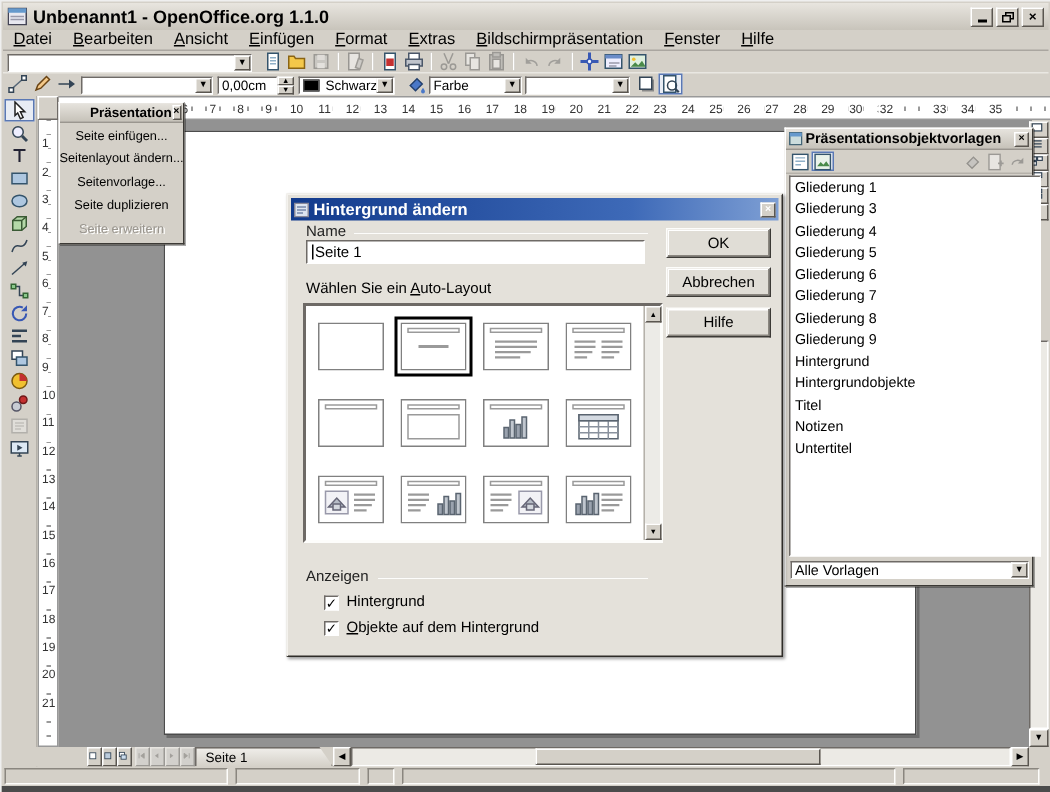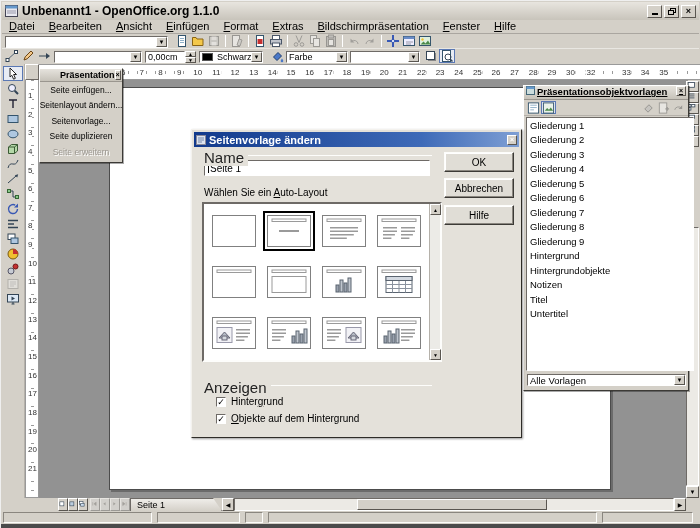--- a/index.html
+++ b/index.html
@@ -67,41 +67,41 @@
   #palette .ptitle .ttl{font-weight:bold;font-size:9px;flex:1;margin-left:18px;text-align:center;}
   .xbtn{width:10px;height:10px;background:#d4d0c8;border:1px solid;border-color:#fff #5a5650 #5a5650 #fff;font-size:7px;line-height:8px;text-align:center;font-weight:bold;}
   .palitem{height:15.5px;display:flex;align-items:center;justify-content:center;font-size:8.5px;white-space:nowrap;}
   .palitem.off{color:#99958e;text-shadow:1px 1px 0 #fff;}
   
   #dialog{position:absolute;left:190px;top:128px;width:331px;height:309px;background:#e4e1da;z-index:8;
     border:1px solid;border-color:#f4f2ee #2e2c28 #2e2c28 #f4f2ee;box-shadow:1px 1px 2px #00000066;}
   #dlgtitle{position:absolute;left:2px;top:2px;right:2px;height:15px;display:flex;align-items:center;padding:0 2px;
     background:linear-gradient(90deg,#123a8c,#3e6ab8 70%,#7e9fd4);color:#fff;font-weight:bold;font-size:11px;}
   #dlgtitle .ttl{flex:1;margin-left:3px;white-space:nowrap;}
-  .grouplabel{position:absolute;font-size:15px;color:#222;background:#e4e1da;padding-right:4px;z-index:1;}
+  .grouplabel{position:absolute;font-size:10px;color:#222;background:#e4e1da;padding-right:4px;z-index:1;}
   .groupline{position:absolute;height:1px;background:#a7a39c;border-bottom:1px solid #fdfdfb;}
   #nameinput{position:absolute;left:12px;top:30px;width:226px;height:16px;background:#fff;border:1px solid;border-color:#6e6a66 #fff #fff #6e6a66;font-size:10px;display:flex;align-items:center;padding:0 3px;}
   #nameinput .caret{width:1px;height:10px;background:#000;margin-right:1px;}
   #autolabel{position:absolute;left:12px;top:57px;font-size:10px;}
   #picker{position:absolute;left:10px;top:72px;width:240px;height:160px;background:#fff;border:2px solid;border-color:#6e6a66 #fdfdfb #fdfdfb #6e6a66;}
   #grid{position:absolute;left:2px;top:2px;right:13px;bottom:2px;display:grid;grid-template-columns:repeat(4,1fr);grid-template-rows:repeat(3,1fr);}
   .cell{display:flex;align-items:center;justify-content:center;}
   .thumbwrap{padding:2px;border:2px solid transparent;}
   .cell.sel .thumbwrap{border-color:#000;}
   #pickerscroll{position:absolute;right:0;top:0;bottom:0;width:11px;background:#ecebe7;border-left:1px solid #b5b1aa;display:flex;flex-direction:column;justify-content:space-between;}
   .sarrow{width:11px;height:11px;background:#d4d0c8;border:1px solid;border-color:#fff #5a5650 #5a5650 #fff;font-size:5px;display:flex;align-items:center;justify-content:center;}
   #caption{position:absolute;left:10px;top:237px;width:240px;text-align:center;font-size:9.5px;}
   .cb{position:absolute;display:flex;align-items:center;font-size:10px;}
   .cbbox{width:10px;height:10px;background:#fff;border:1px solid;border-color:#6e6a66 #fff #fff #6e6a66;font-size:9px;line-height:9px;text-align:center;margin-right:5px;font-weight:bold;}
   .dlgbtn{position:absolute;left:252px;width:70px;height:20px;background:#e0ddd6;border:1px solid;border-color:#fdfdfb #3c3a36 #3c3a36 #fdfdfb;box-shadow:inset -1px -1px 0 #8a867f,inset 1px 1px 0 #fff;
     font-size:10px;display:flex;align-items:center;justify-content:center;}
   
   #stylist{position:absolute;left:522px;top:84px;width:166px;height:306px;background:#d4d0c8;z-index:7;
     border:1px solid;border-color:#fff #3c3a36 #3c3a36 #fff;box-shadow:1px 1px 0 #00000055;}
-  #stytitle{height:14px;background:linear-gradient(#e6e3dd,#c6c2b9);display:flex;padding:0 2px;border-bottom:1px solid #9a968f;text-decoration:underline;}
+  #stytitle{height:14px;background:linear-gradient(#e6e3dd,#c6c2b9);display:flex;align-items:center;padding:0 2px;border-bottom:1px solid #9a968f;}
   #stytitle .ttl{font-weight:bold;font-size:9.5px;flex:1;margin-left:2px;white-space:nowrap;}
   #stytb{height:16px;display:flex;align-items:center;padding:1px 2px;border-bottom:1px solid #b5b1aa;}
   #stytb .tbbtn{width:15px;height:13px;}
   #stytb .gap{flex:1;}
   #stylelist{position:absolute;left:2px;top:31px;width:168px;height:254px;background:#fff;border:1px solid;border-color:#6e6a66 #fff #fff #6e6a66;overflow:hidden;}
   .styleitem{height:14.5px;display:flex;align-items:center;padding:0 3px;font-size:9.5px;white-space:nowrap;}
   #stycombo{position:absolute;left:3px;bottom:4px;width:159px;}
   
   #bottombar{position:absolute;left:1px;right:1px;top:497px;height:13px;background:#d4d0c8;display:flex;align-items:stretch;}
   .smallbtn{width:10px;background:#d4d0c8;border:1px solid;border-color:#fff #5a5650 #5a5650 #fff;display:flex;align-items:center;justify-content:center;font-size:6px;padding:0;}
@@ -550,21 +550,21 @@
         <div class="palitem off">Seite erweitern</div>
       </div>
   </div>
 
   <div id="dialog">
     <div id="dlgtitle">
       <svg width="10" height="10" viewBox="0 0 10 10">
           <rect x="0.5" y="0.5" width="9" height="9" fill="#dde4f0" stroke="#889"></rect>
           <path d="M2 3h6M2 5h6M2 7h4" stroke="#78a" stroke-width="1"></path>
         </svg>
-      <span class="ttl">Seitenvorlage ändern</span>
+      <span class="ttl">Hintergrund ändern</span>
       <div class="xbtn"><span>×</span></div>
     </div>
 
     <span class="grouplabel" style="left:12px;top:19px;">Name</span>
     <div class="groupline" style="left:44px;top:25px;width:196px;"></div>
     <div id="nameinput">
       <span class="caret"></span>
       <span>Seite 1</span>
     </div>
 
@@ -788,32 +788,31 @@
         </div>
         <div class="tbbtn dis">
           <svg viewBox="0 0 14 14" width="14" height="14">
             <path d="M3 9a4 3.5 0 0 1 7-2" fill="none" stroke="#556"></path>
             <path d="M11 4v4h-4z" fill="#556"></path>
           </svg>
         </div>
       </div>
     <div id="stylelist">
         <div class="styleitem">Gliederung 1</div>
-        <div class="styleitem">Gliederung 2</div>
         <div class="styleitem">Gliederung 3</div>
         <div class="styleitem">Gliederung 4</div>
         <div class="styleitem">Gliederung 5</div>
         <div class="styleitem">Gliederung 6</div>
         <div class="styleitem">Gliederung 7</div>
         <div class="styleitem">Gliederung 8</div>
         <div class="styleitem">Gliederung 9</div>
         <div class="styleitem">Hintergrund</div>
         <div class="styleitem">Hintergrundobjekte</div>
+        <div class="styleitem">Titel</div>
         <div class="styleitem">Notizen</div>
-        <div class="styleitem">Titel</div>
         <div class="styleitem">Untertitel</div>
       </div>
     <div class="combo" id="stycombo">
       <span class="val" style="font-size:9.5px">Alle Vorlagen</span>
       <span class="drop">▼</span>
     </div>
   </div>
 
   <div id="bottombar">
     <span style="width:56px"></span>

